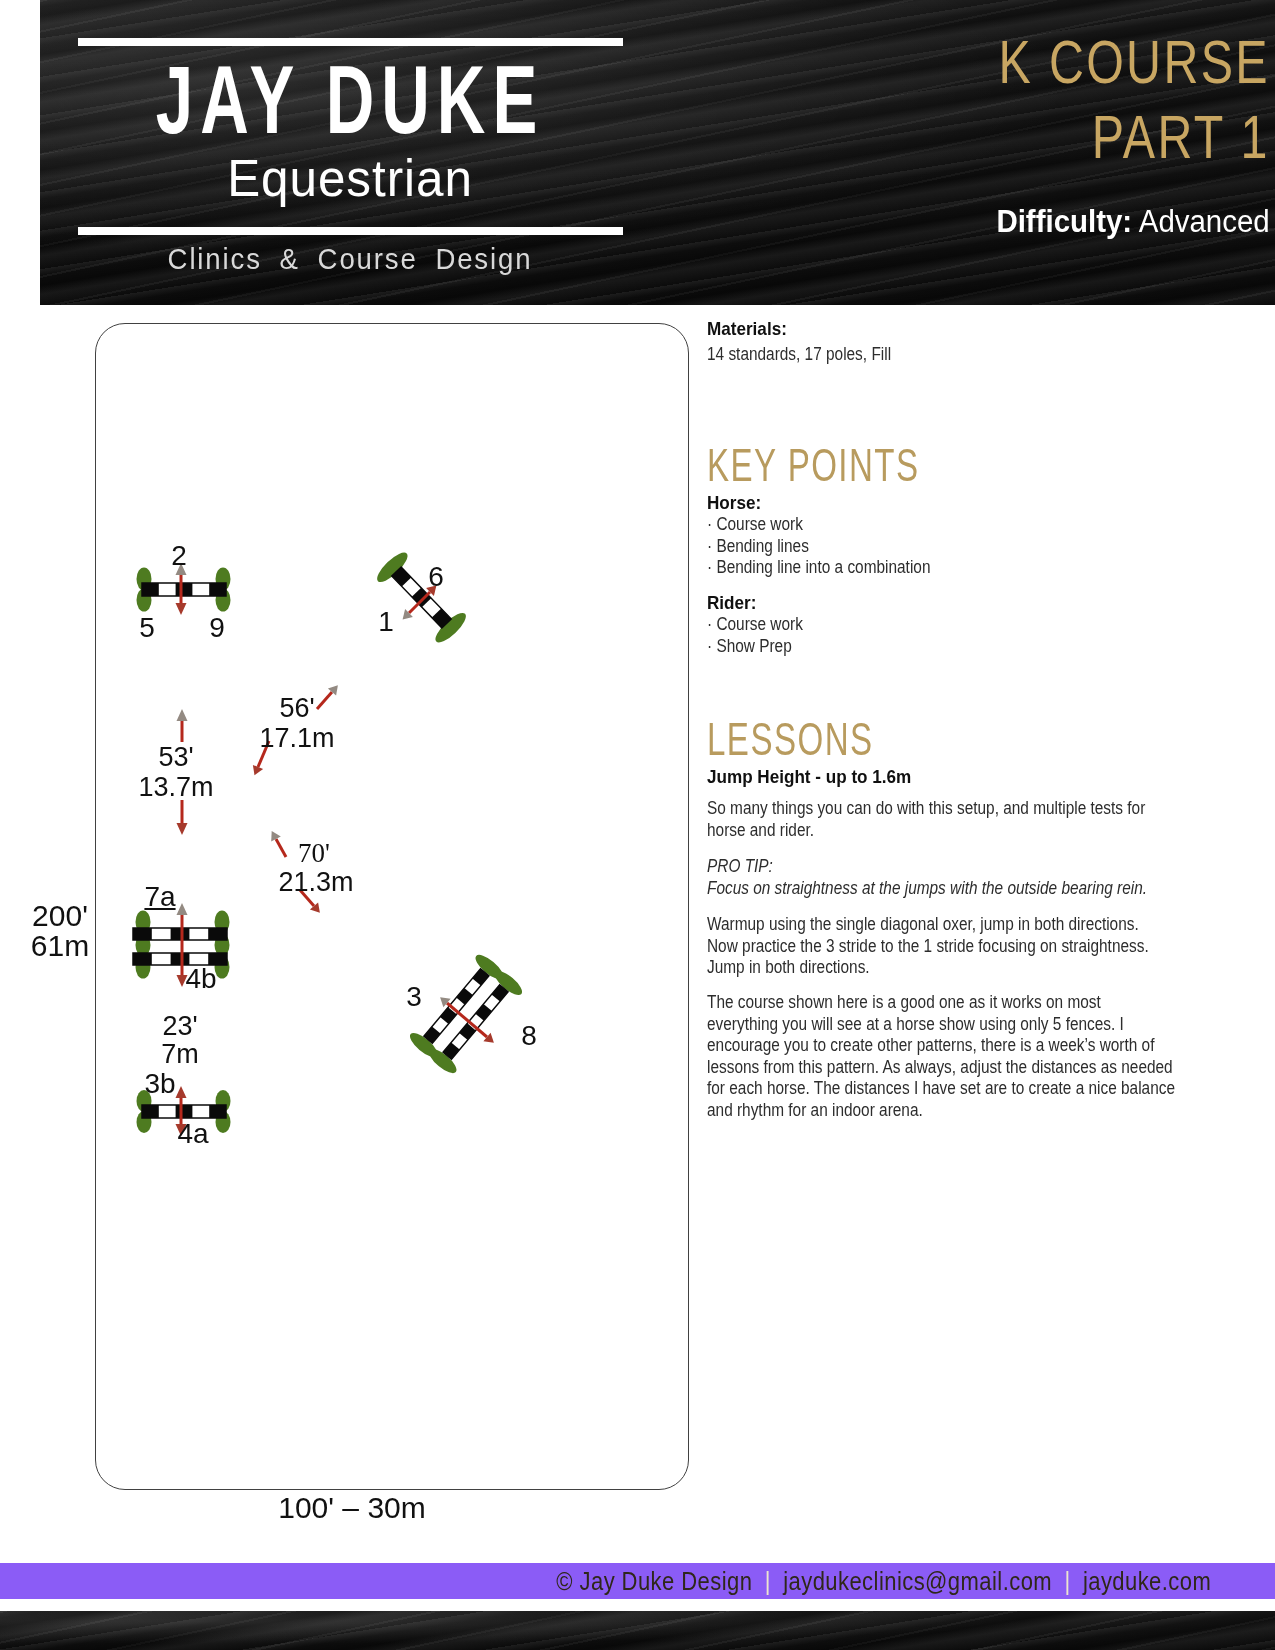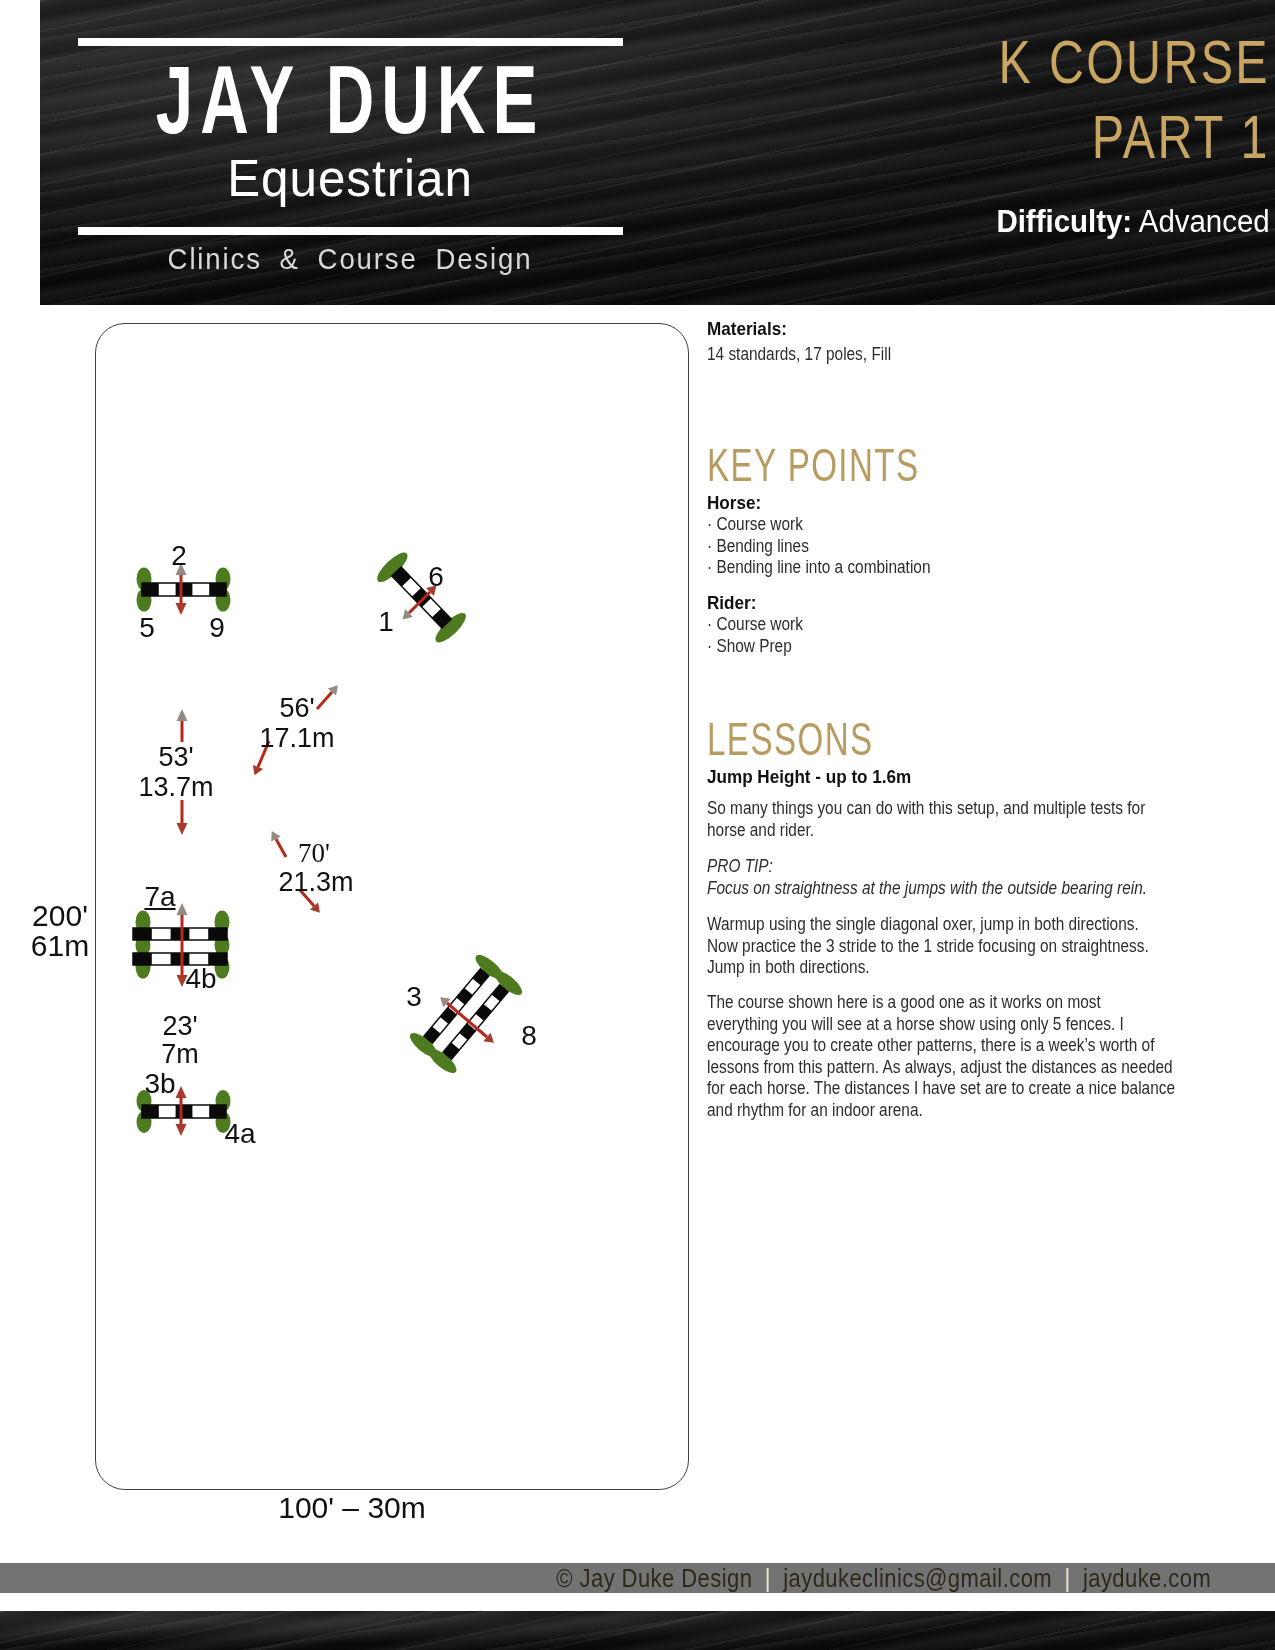--- a/index.html
+++ b/index.html
@@ -69,22 +69,22 @@
 
   
   .rc { position:absolute; left:707px; color:#2d2d2d; }
   .rc-bold { font-size:19px; font-weight:700; color:#101010; transform:scaleX(0.90); transform-origin:left top; white-space:pre; }
   .rc-text { font-size:17.5px; line-height:21.5px; transform:scaleX(0.88); transform-origin:left top; white-space:pre-line; width:640px; }
   .rc-title { font-size:46px; font-weight:400; color:#b89b5e; letter-spacing:2px; transform:scaleX(0.72); transform-origin:left top; white-space:nowrap; }
   .rc-italic { font-style:italic; }
 
   
   .footer-bar {
-    position:absolute; left:0; top:1563px; width:1275px; height:30px;
-    background:#737373; display:flex; align-items:center; justify-content:flex-end;
+    position:absolute; left:0; top:1563px; width:1275px; height:36px;
+    background:#8b5cf6; display:flex; align-items:center; justify-content:flex-end;
     padding-right:64px;
   }
   .footer-inner { color:#2f271a; font-size:25px; letter-spacing:0.5px; transform:scaleX(0.88); transform-origin:right center; white-space:nowrap; }
   .footer-inner .sep { color:#ece4cf; margin:0 14px; font-weight:400; }
   .footer-texture { position:absolute; left:0; top:1611px; width:1275px; height:39px; }
 </style>
 </head>
 <body>
 
 <div class="page">
@@ -211,21 +211,21 @@
   </svg>
 
   <span class="jl" style="left:179px; top:556px;">2</span>
   <span class="jl" style="left:147px; top:628px;">5</span>
   <span class="jl" style="left:217px; top:628px;">9</span>
   <span class="jl" style="left:436px; top:577px;">6</span>
   <span class="jl" style="left:386px; top:622px;">1</span>
   <span class="jl" style="left:160px; top:897px;text-decoration:underline;">7a</span>
   <span class="jl" style="left:201px; top:979px;">4b</span>
   <span class="jl" style="left:160px; top:1084px;">3b</span>
-  <span class="jl" style="left:193px; top:1134px;margin-left:47px;">4a</span>
+  <span class="jl" style="left:193px; top:1134px;">4a</span>
   <span class="jl" style="left:414px; top:997px;">3</span>
   <span class="jl" style="left:529px; top:1036px;">8</span>
 
   <span class="dl" style="left:297px; top:708px;">56'</span>
   <span class="dl" style="left:297px; top:738px;">17.1m</span>
   <span class="dl" style="left:176px; top:757px;">53'</span>
   <span class="dl" style="left:176px; top:787px;">13.7m</span>
   <span class="dl" style="left:314px; top:853px;font-family:Liberation Serif, serif;">70'</span>
   <span class="dl" style="left:316px; top:882px;">21.3m</span>
   <span class="dl" style="left:180px; top:1026px;">23'</span>

